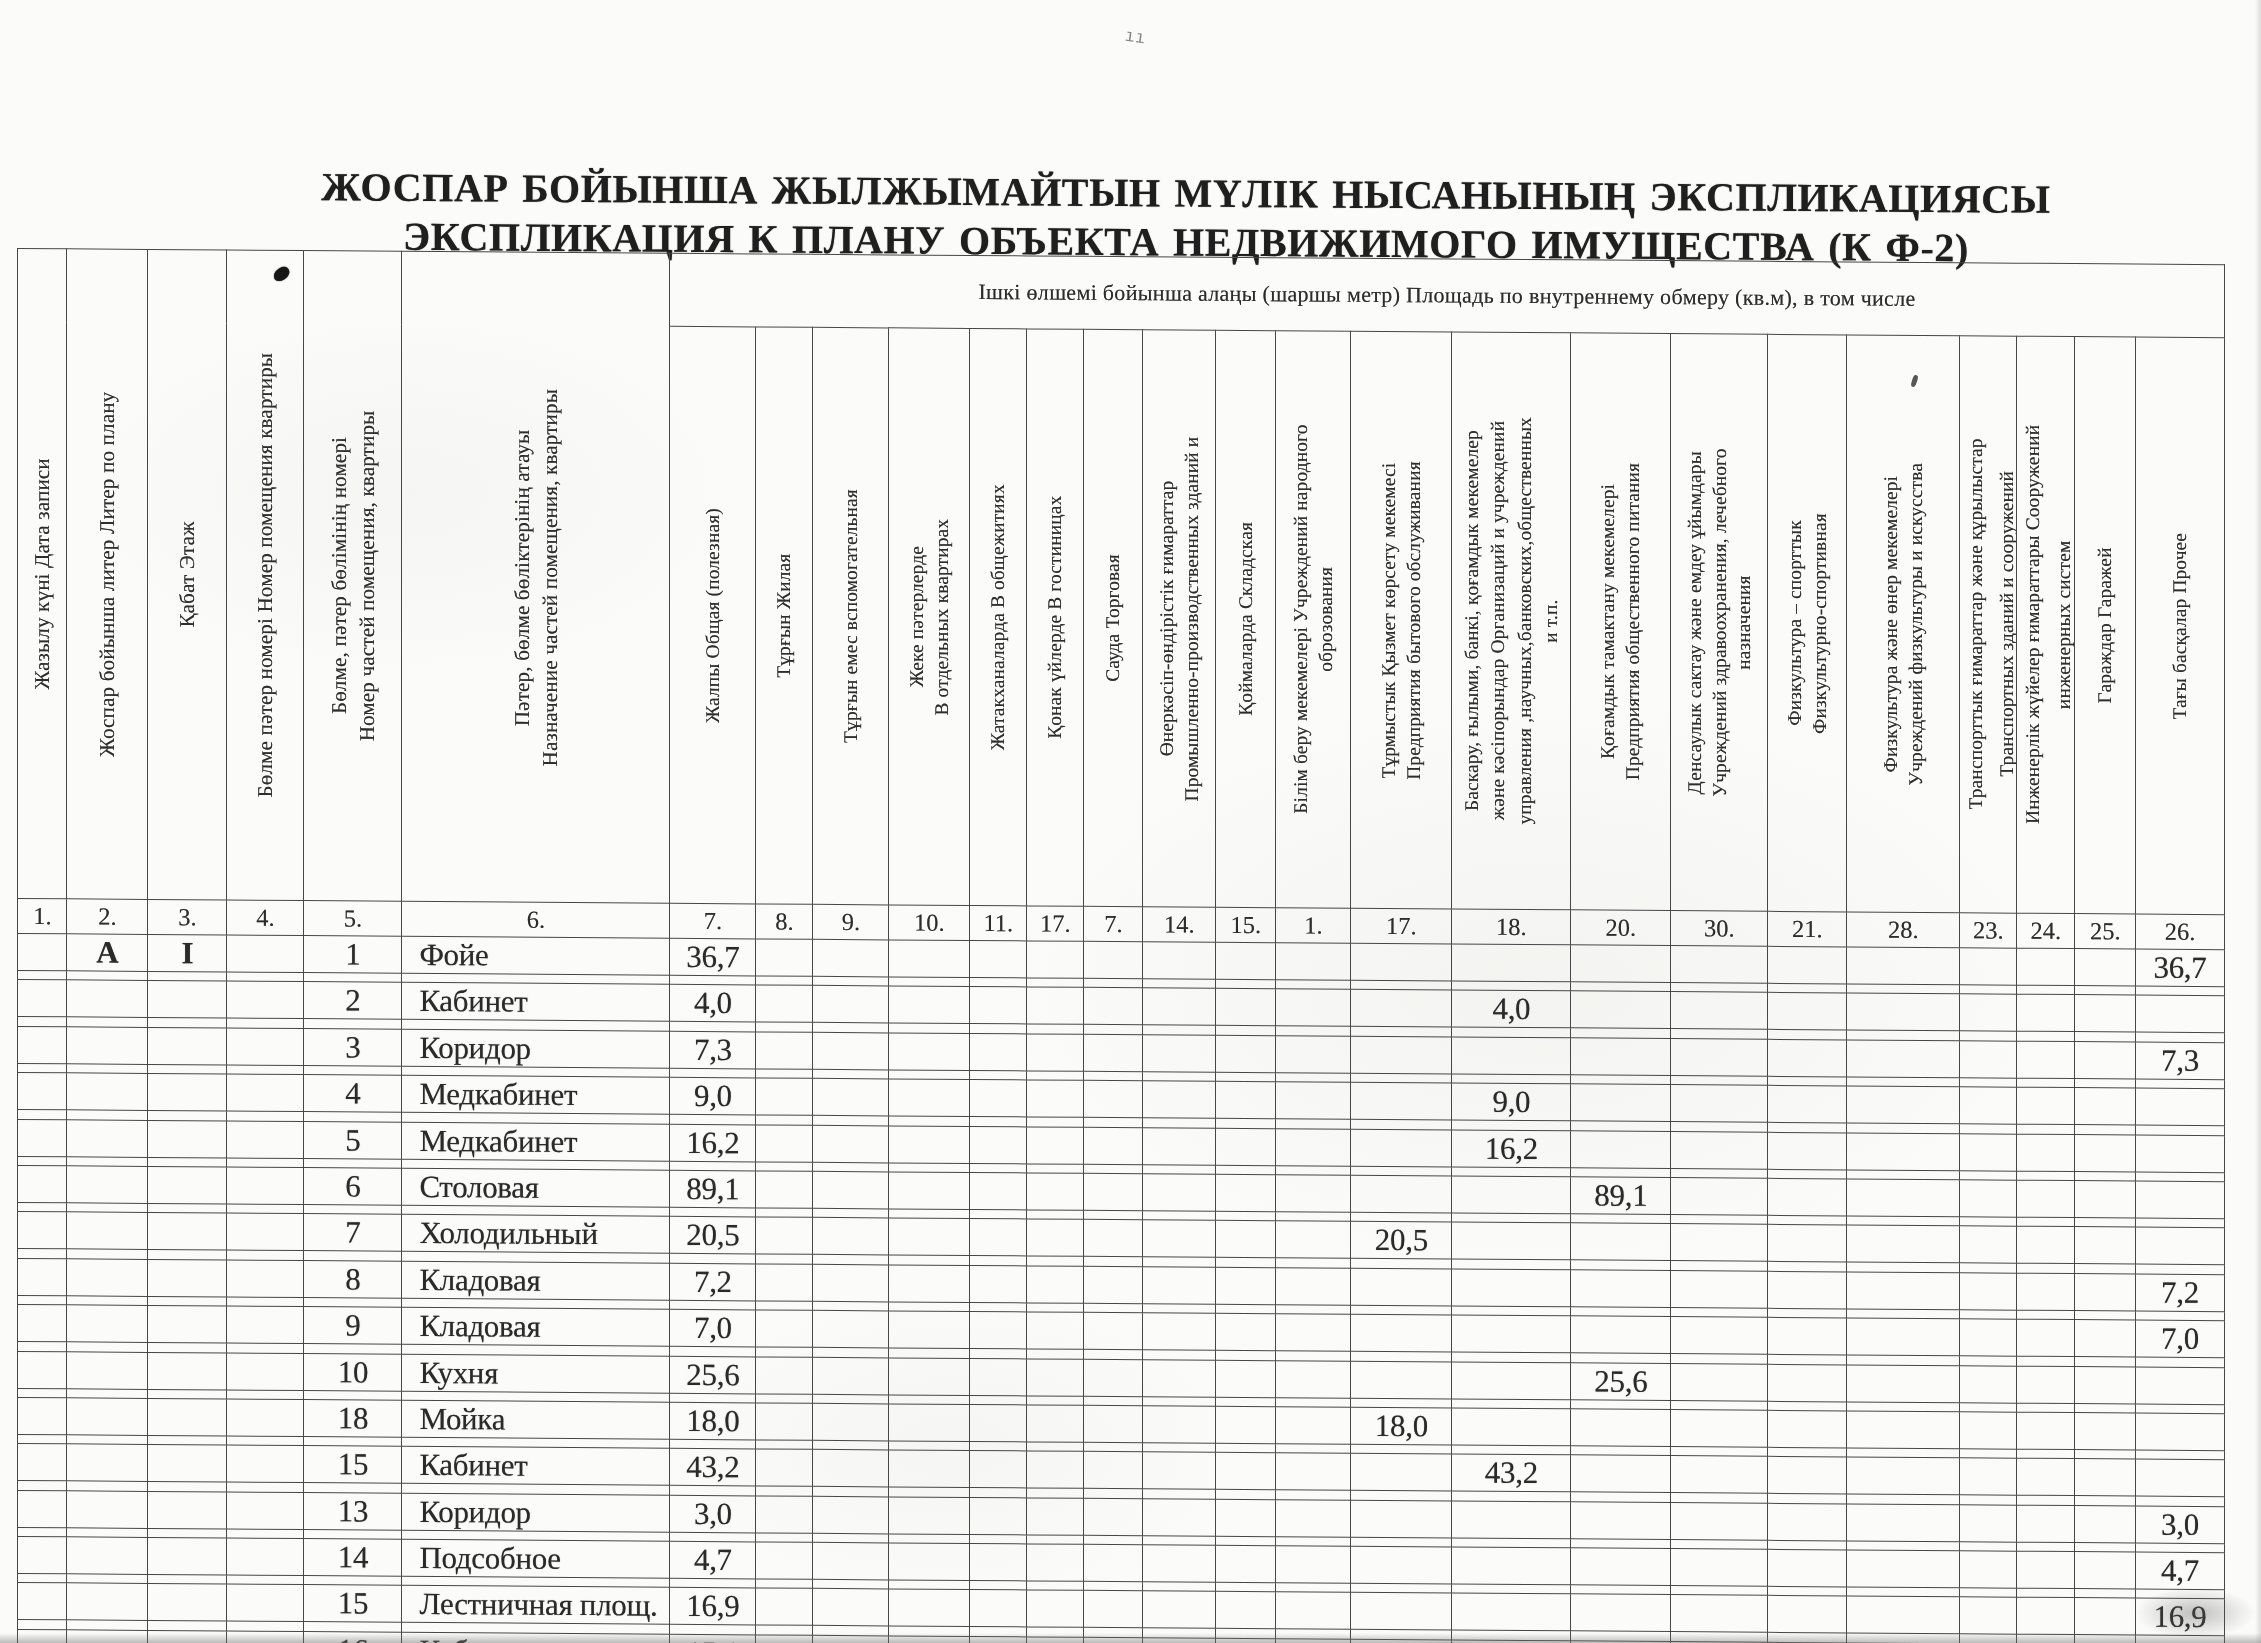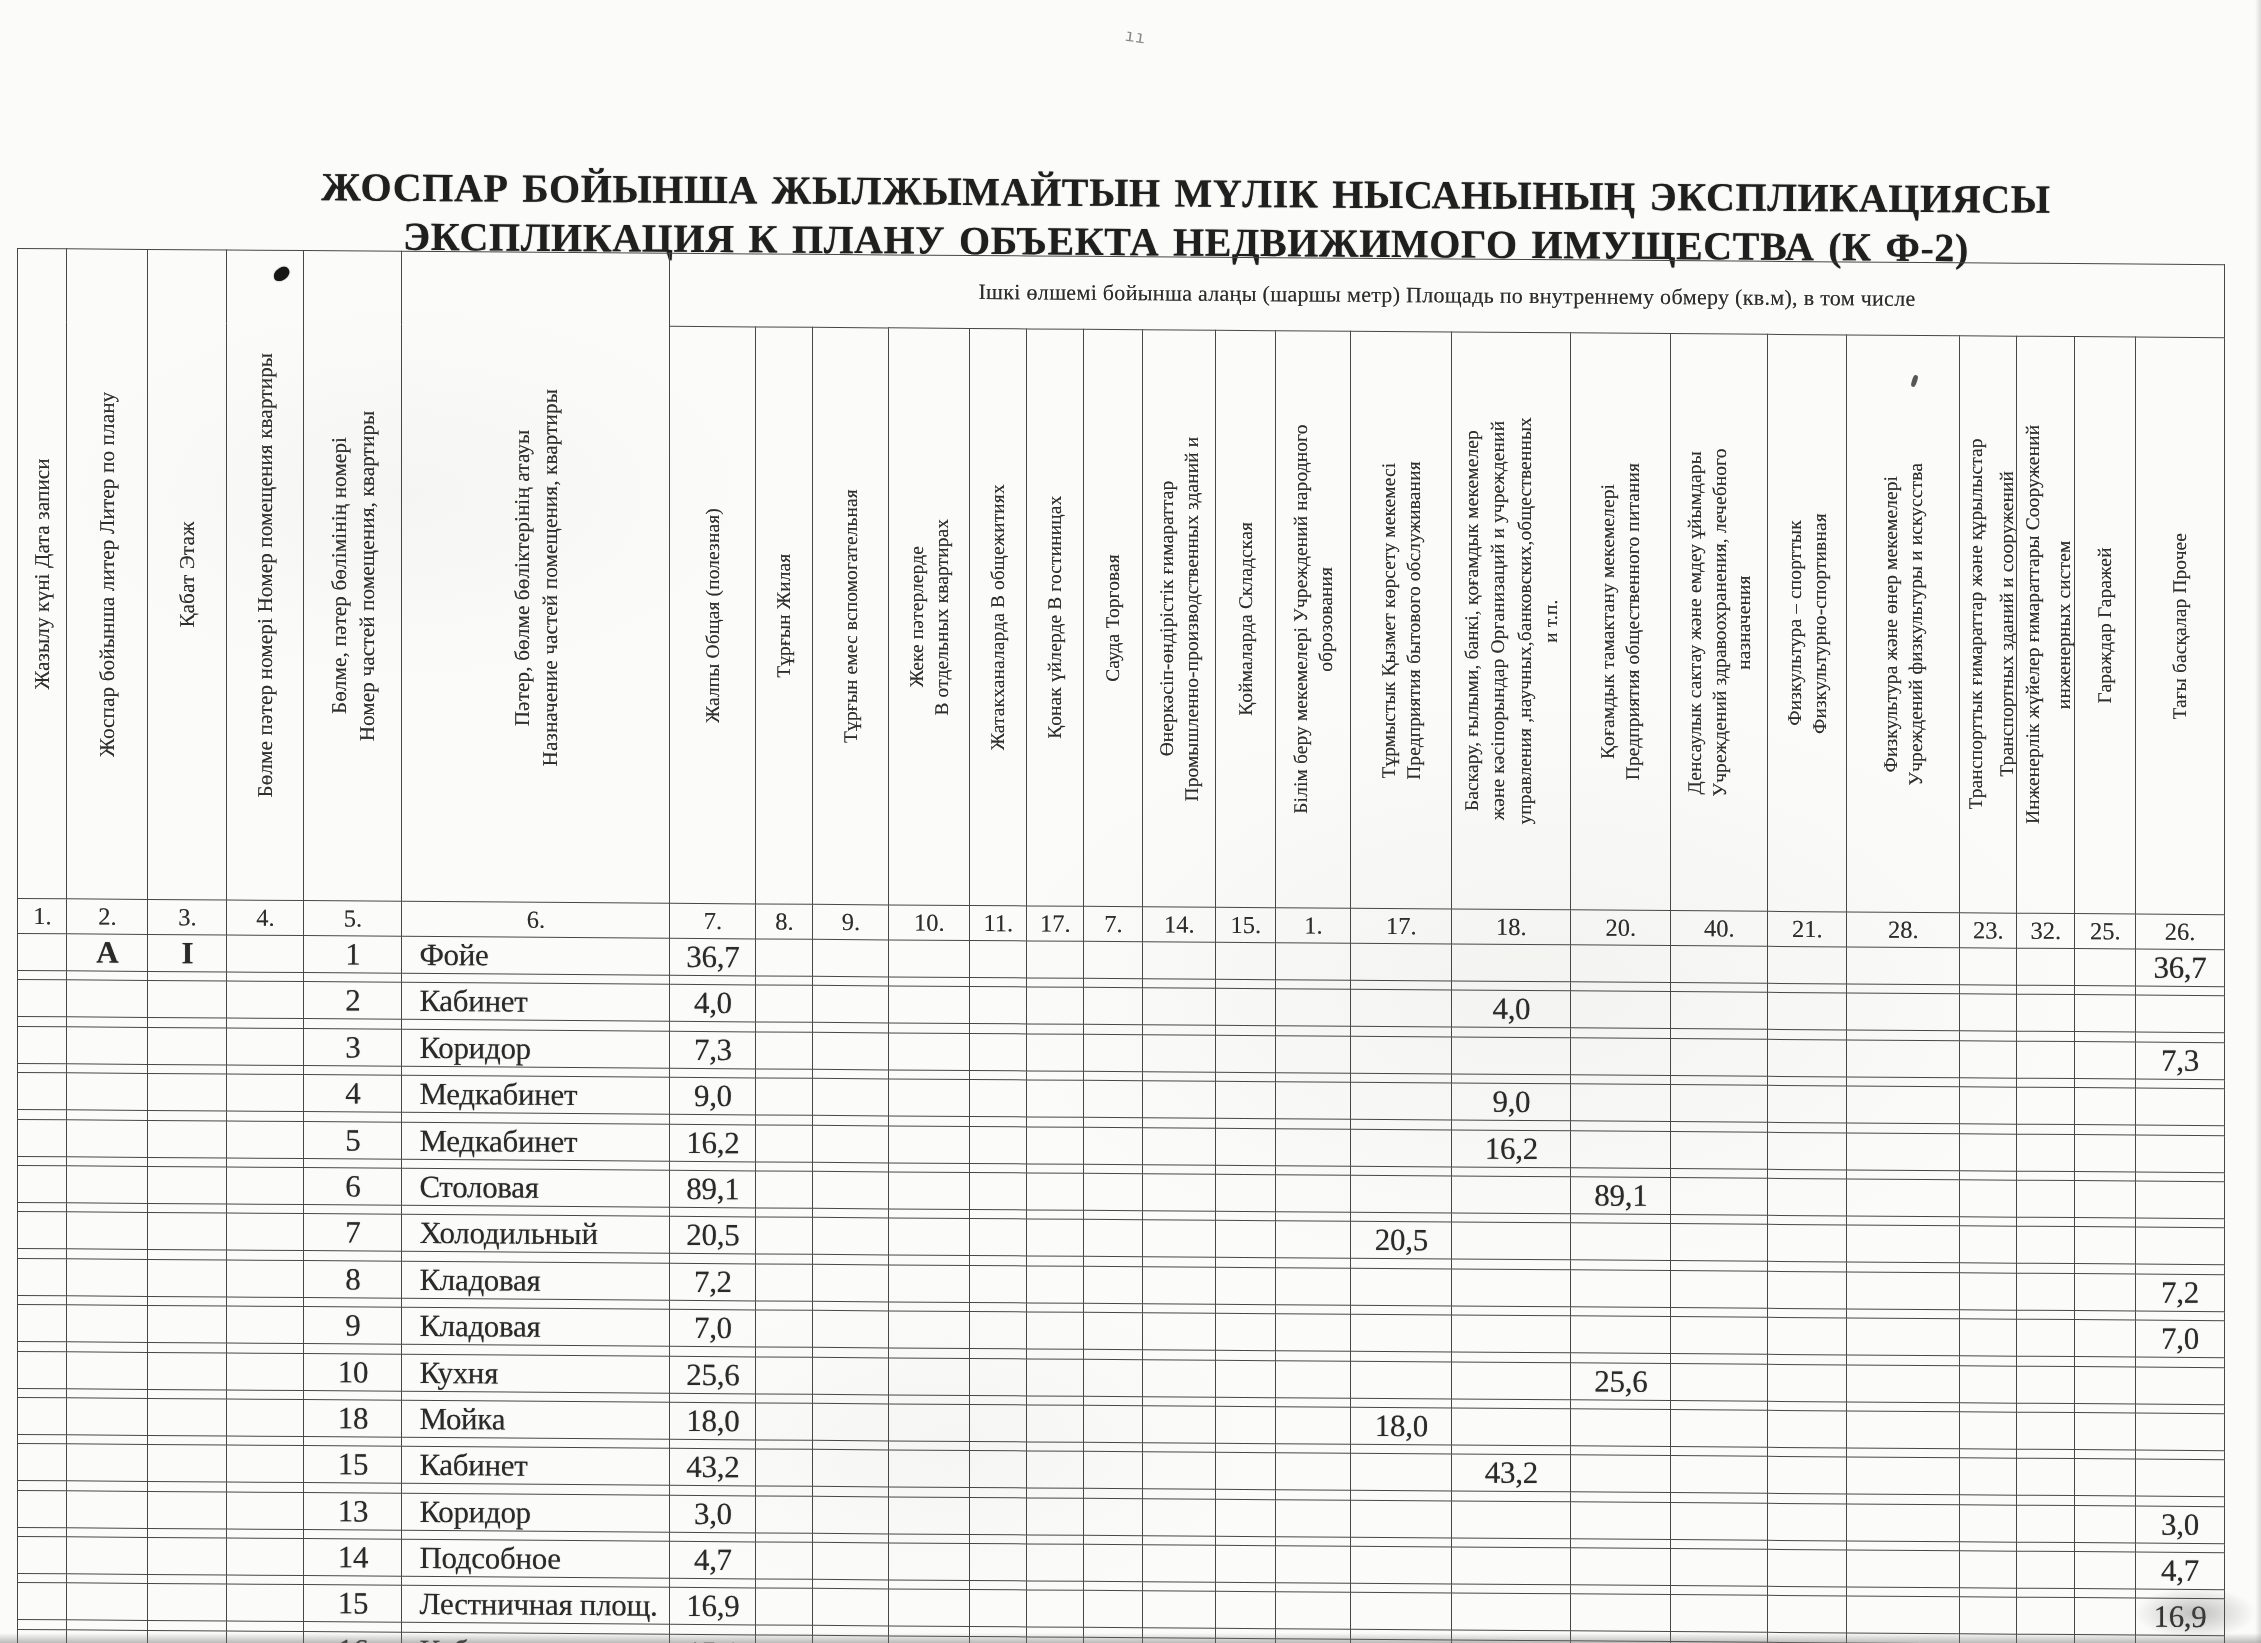--- a/index.html
+++ b/index.html
@@ -167,25 +167,25 @@
             <td>10.</td>
             <td>11.</td>
             <td>17.</td>
             <td>7.</td>
             <td>14.</td>
             <td>15.</td>
             <td>1.</td>
             <td>17.</td>
             <td>18.</td>
             <td>20.</td>
-            <td>40.</td>
+            <td>30.</td>
             <td>21.</td>
             <td>28.</td>
             <td>23.</td>
-            <td>32.</td>
+            <td>24.</td>
             <td>25.</td>
             <td>26.</td>
           </tr>
           <tr class="data">
             <td></td>
             <td class="liter">А</td>
             <td class="liter">I</td>
             <td></td>
             <td>1</td>
             <td class="name">Фойе</td>

